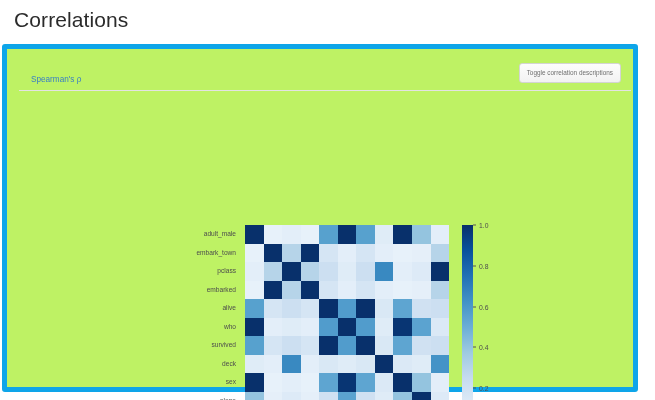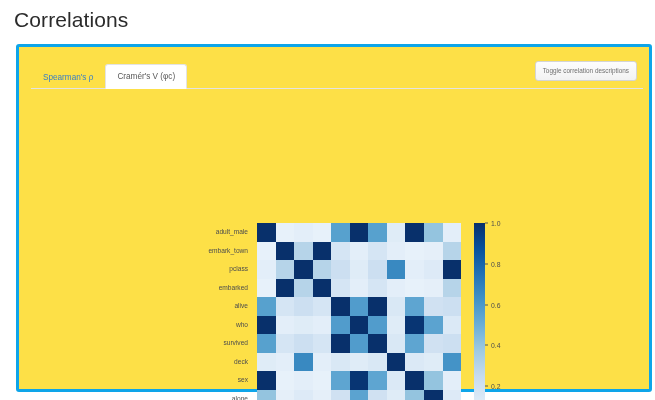--- a/index.html
+++ b/index.html
@@ -17,24 +17,24 @@
     left: 14px; top: 6px;
     font-size: 21px;
     font-weight: 400;
     color: #2b2b2b;
     letter-spacing: 0.1px;
     line-height: 28px;
   }
 
   .card {
     position: absolute;
-    left: 16px; top: 44px;
+    left: 2px; top: 44px;
     width: 636px; height: 348px;
-    background: #fde047;
-    border: 3px solid #0ea5e9;
+    background: #bef264;
+    border: 5px solid #0ea5e9;
     border-radius: 3px;
   }
 
   .tabbar {
     position: absolute;
     left: 12px; top: 14px;
     width: 612px; height: 28px;
     border-bottom: 1px solid #e3e3e3;
     display: flex;
     align-items: flex-end;
@@ -142,21 +142,20 @@
 <body>
 
 <div id="page">
 
   <div class="page-title">Correlations</div>
 
   <div class="card">
 
     <div class="tabbar">
       <div class="tab">Spearman's ρ</div>
-      <div class="tab active">Cramér's V (φc)</div>
     </div>
 
     <div class="toggle-btn">Toggle correlation descriptions</div>
 
     <div class="plot">
 
       <div class="ylabels" id="ylabels">
           <div class="ylabel">adult_male</div>
           <div class="ylabel">embark_town</div>
           <div class="ylabel">pclass</div>

